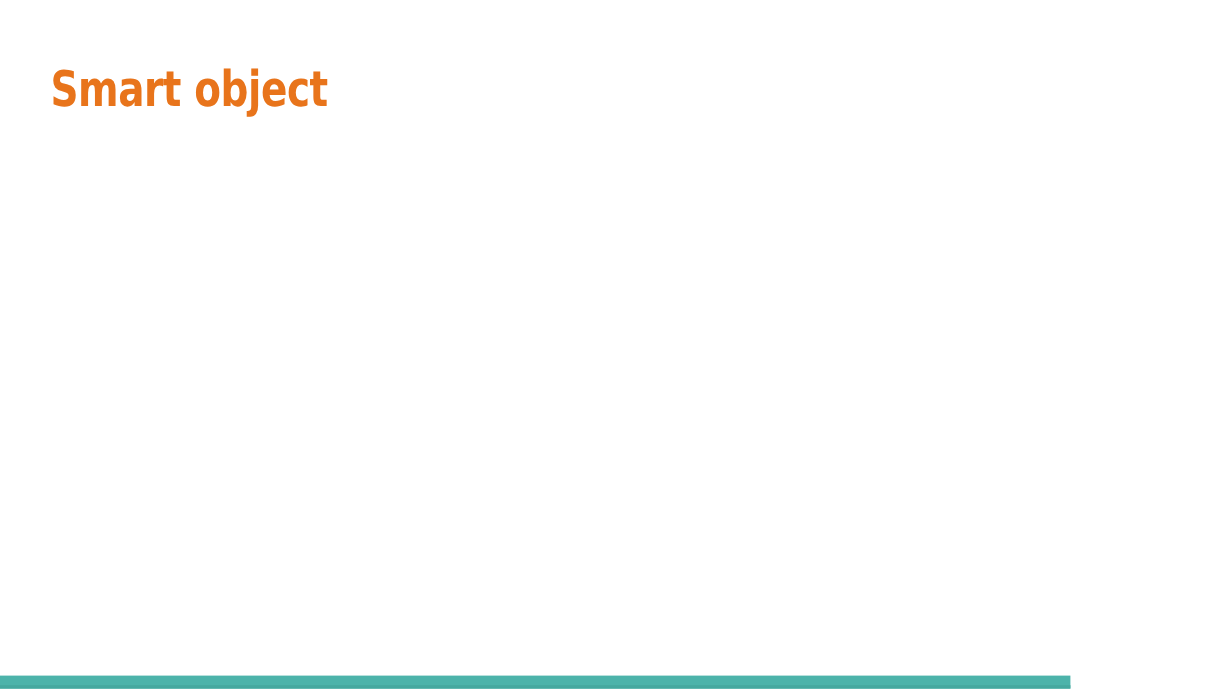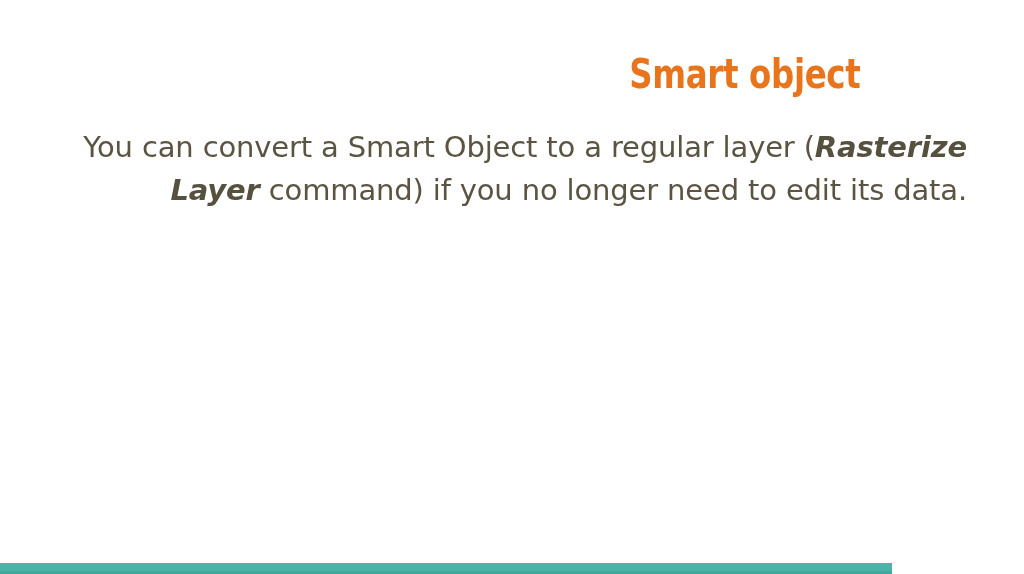--- a/index.html
+++ b/index.html
@@ -14,21 +14,20 @@
     font-family: "Liberation Sans", sans-serif;
     overflow: hidden;
   }
 
   .slide {
     position: relative;
     width: 892px;
     height: 574px;
     background: #ffffff;
     box-sizing: border-box;
-    text-align: right;
   }
 
   .slide-content {
     position: absolute;
     left: 42px;
     top: 52px;
     width: 930px;
   }
 
   .slide-title {
@@ -90,23 +89,20 @@
 <body>
 
 <div class="slide">
 
   <div class="slide-content">
 
     <h1 class="slide-title">Smart object</h1>
 
     <div class="body-block">
 
-      <p class="body-par">
-        <span>You can convert a Smart Object to a regular layer (</span><em>Rasterize Layer</em><span> command) if you no longer need to edit its data.</span>
-      </p>
 
 
     </div>
   </div>
 
   <div class="footer-bar">
     <div class="footer-bar-edge"></div>
   </div>
 
 </div>

